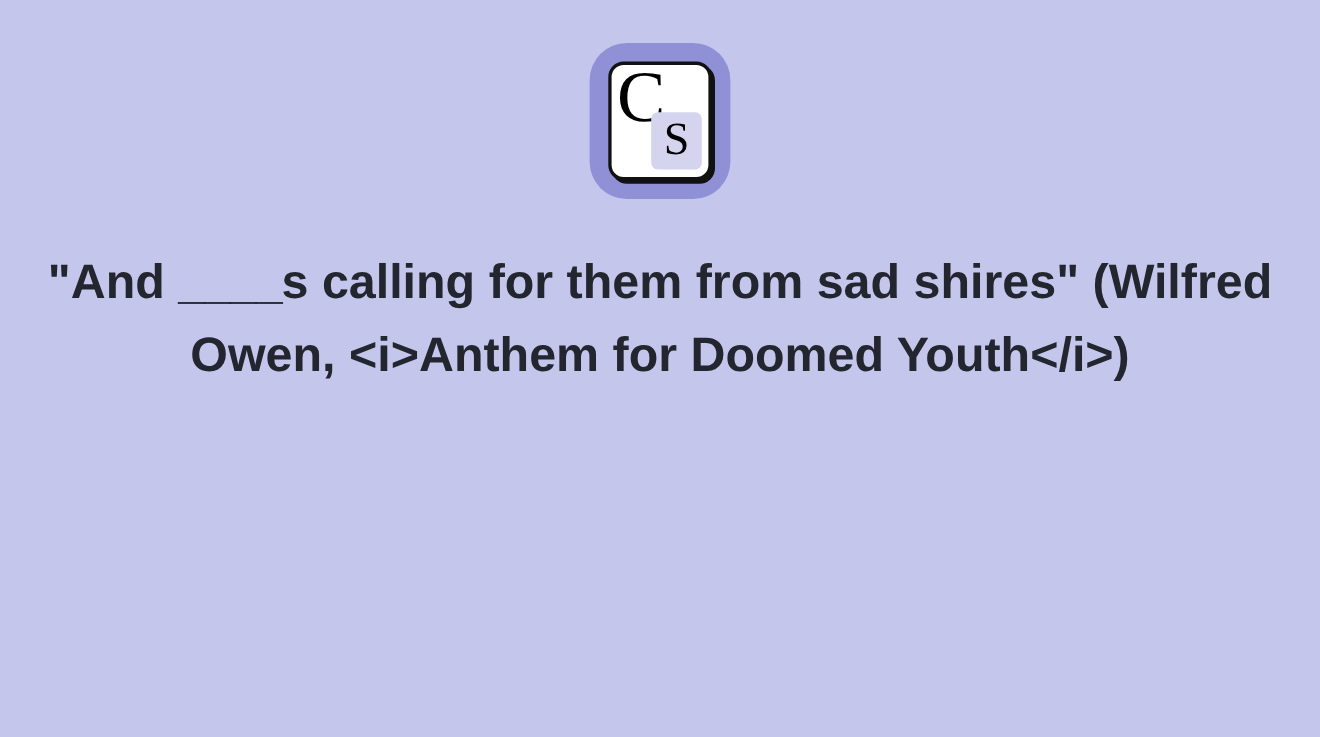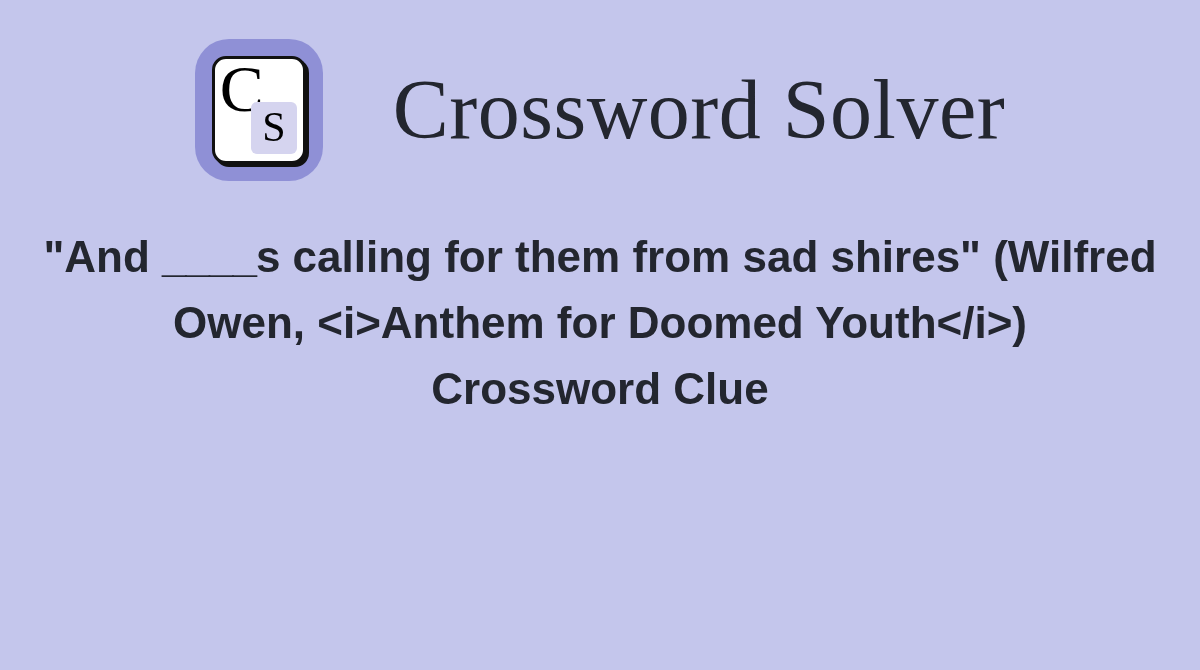--- a/index.html
+++ b/index.html
@@ -128,22 +128,20 @@
 
     <div class="logo-badge">
       <div class="logo-tile">
         <span class="logo-c">C</span>
         <span class="logo-s-box">
           <span class="logo-s">S</span>
         </span>
       </div>
     </div>
 
-    <div class="site-title">Crossword Solver</div>
 
   </div>
 
   <div class="clue-block">
     <h1 class="clue-text"><span>"And </span><span class="clue-blank">____</span><span>s calling for them from sad shires" (Wilfred Owen, &lt;i&gt;Anthem for Doomed Youth&lt;/i&gt;)</span></h1>
-    <div class="clue-suffix">Crossword Clue</div>
   </div>
 
 </div>
 
 </body></html>

